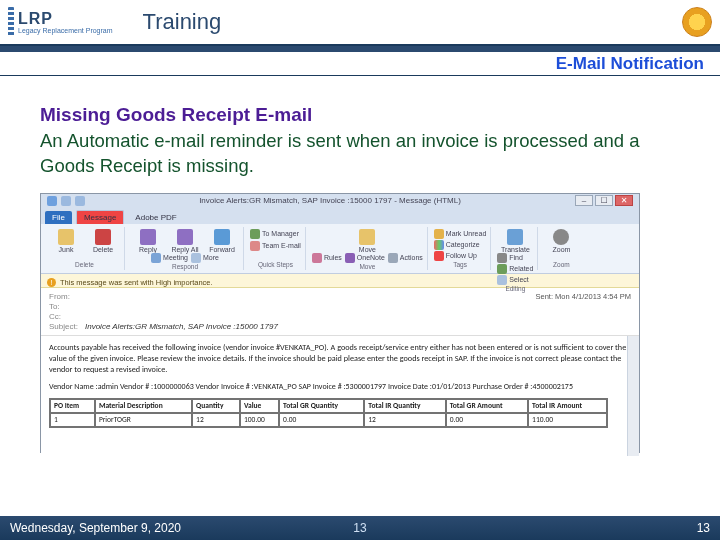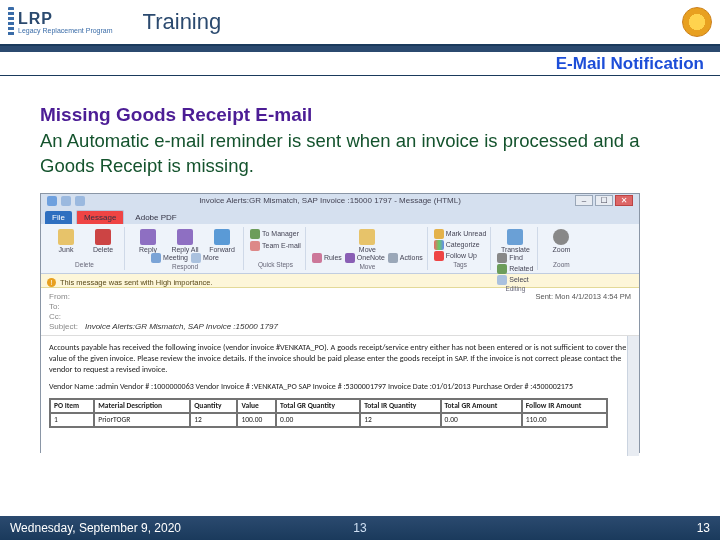--- a/index.html
+++ b/index.html
@@ -266,21 +266,21 @@
       <table class="po">
         <tbody>
             <tr>
           <th>PO Item</th>
           <th>Material Description</th>
           <th>Quantity</th>
           <th>Value</th>
           <th>Total GR Quantity</th>
           <th>Total IR Quantity</th>
           <th>Total GR Amount</th>
-          <th>Follow IR Amount</th>
+          <th>Total IR Amount</th>
         </tr>
         <tr>
           <td>1</td>
           <td>PriorTOGR</td>
           <td>12</td>
           <td>100.00</td>
           <td>0.00</td>
           <td>12</td>
           <td>0.00</td>
           <td>110.00</td>

